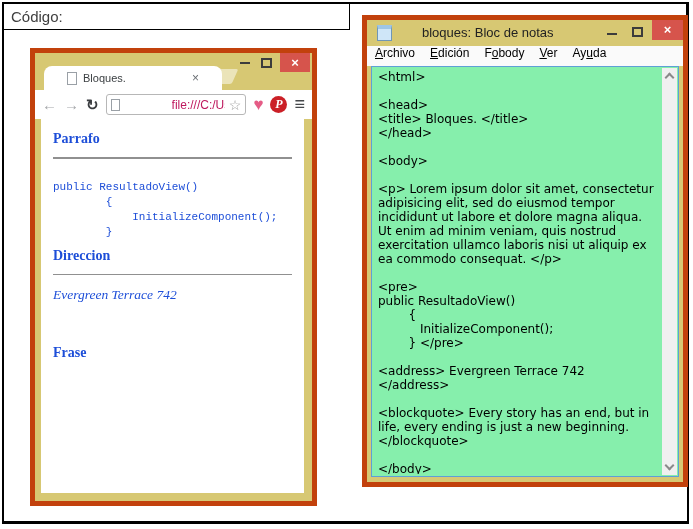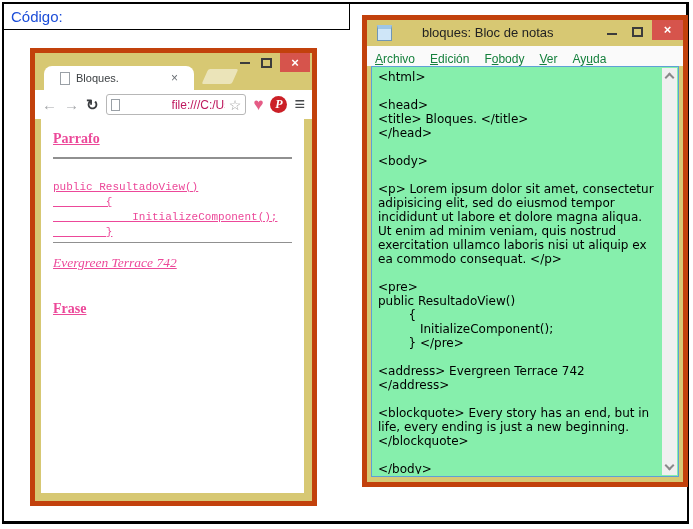--- a/index.html
+++ b/index.html
@@ -1,20 +1,20 @@
 <!DOCTYPE html>
 <html><head>
 <meta charset="utf-8">
 <style>
   * { box-sizing: border-box; margin: 0; padding: 0; }
   html, body { width: 693px; height: 529px; background: #fff; font-family: "Liberation Sans", sans-serif; }
   .layout-table { position: absolute; left: 2px; top: 2px; width: 687px; height: 522px;
     border: 2px solid #000; border-bottom-width: 3px;
     display: grid; grid-template-columns: 346px 1fr; grid-template-rows: 26px 1fr; }
-  .hcell { border-bottom: 1px solid #000; font-size: 15px; color: #1d4ed8; padding: 4px 0 0 7px; position: relative; }
+  .hcell { border-bottom: 1px solid #000; font-size: 15px; color: #404040; padding: 4px 0 0 7px; position: relative; }
   .lcell { border-right: 1px solid #000; }
   .bodycell { position: relative; }
 
   
   .logo { position: absolute; top: 2px; right: 2px; width: 112px; height: 54px; z-index: 10; }
 
   
   .window { position: absolute; background: #d7c873; border: 5px solid #c2410c; }
   .close-btn { position: absolute; top: 0; background: #d6544c; color: #fff; text-align: center;
     font: bold 13px/19px "Liberation Sans", sans-serif; }
@@ -23,67 +23,67 @@
 
   
   .notepad { left: 12px; top: 11px; width: 326px; height: 472px; }
   .np-titlebar { position: relative; height: 26px; }
   .np-icon { position: absolute; left: 10px; top: 5px; width: 15px; height: 16px;
     background: #cfe6f8; border: 1px solid #7096b6; border-top: 4px solid #9fc6e6; }
   .np-title { position: absolute; left: 55px; top: 5px; font-size: 13px; color: #222; }
   .notepad .min-glyph { right: 66px; top: 13px; }
   .notepad .max-glyph { right: 40px; top: 7px; }
   .notepad .close-btn { right: 0; width: 31px; height: 20px; line-height: 20px; }
-  .np-menubar { height: 20px; background: #fafafa; display: flex; align-items: flex-end;
-    gap: 15px; padding-left: 8px; font-size: 12px; color: #15803d; }
+  .np-menubar { height: 20px; background: #fafafa; display: flex; align-items: flex-start;
+    gap: 15px; padding-left: 8px; font-size: 12px; color: #000000; }
   .accel { text-decoration: underline; }
   .np-textarea { position: absolute; left: 4px; right: 4px; top: 46px; bottom: 5px;
     background: #86efac; border: 1px solid #5f9fd6; text-decoration: underline; }
   .np-text { position: absolute; left: 6px; right: 21px; top: 3px; bottom: 2px; overflow: hidden;
     font: 12px/14px "DejaVu Sans", sans-serif; color: #000; white-space: pre-wrap; }
   .np-scroll { position: absolute; top: 1px; right: 1px; bottom: 1px; width: 15px; background: #f0f0f0; }
   .chev { position: absolute; left: 4px; width: 7px; height: 7px; border-left: 2px solid #8a8a8a; border-top: 2px solid #8a8a8a; }
   .chev-up { top: 6px; transform: rotate(45deg); }
   .chev-down { bottom: 6px; transform: rotate(-135deg); }
 
   
   .browser { left: 26px; top: 18px; width: 287px; height: 458px; }
   .browser .min-glyph { right: 62px; top: 9px; }
   .browser .max-glyph { right: 40px; top: 5px; }
   .browser .close-btn { right: 2px; width: 30px; height: 19px; }
-  .br-tab { position: absolute; left: 9px; top: 13px; width: 150px; height: 24px; background: #fff;
-    border-radius: 8px 8px 0 0; display: flex; align-items: center; padding: 0 16px; gap: 6px; }
+  .br-tab { position: absolute; left: 9px; top: 13px; width: 178px; height: 24px; background: #fff;
+    border-radius: 8px 8px 0 0; display: flex; align-items: center; padding: 0 23px; gap: 6px; }
   .page-icon { width: 10px; height: 13px; background: #fff; border: 1px solid #9aa0a6; flex: none; }
   .tab-label { flex: 1; font-size: 11px; color: #3c4043; white-space: nowrap; overflow: hidden; }
   .tab-close { font-size: 12px; color: #6a6f74; }
   .br-newtab { position: absolute; left: 170px; top: 16px; width: 30px; height: 15px;
     background: rgba(255,255,255,0.5); transform: skewX(-24deg); border-radius: 2px; }
   .br-toolbar { position: absolute; left: 0; right: 0; top: 37px; height: 29px; background: #fff;
     display: flex; align-items: center; padding: 0 7px; gap: 7px; }
   .nav-arrow { font-size: 15px; color: #a6a8ab; font-weight: bold; }
   .reload { font-size: 15px; color: #3a3d40; font-weight: bold; }
   .addr-bar { flex: 1; min-width: 0; height: 21px; border: 1px solid #b7b7b7; border-radius: 3px;
     background: #fff; display: flex; align-items: center; gap: 4px; padding: 0 4px; }
   .addr-bar .page-icon { width: 9px; height: 12px; }
   .addr-text { flex: 1; min-width: 0; font-size: 12px; color: #be185d; white-space: nowrap; overflow: hidden; margin-left: 48px; }
   .star { font-size: 14px; color: #9b9b9b; flex: none; }
   .heart { font-size: 17px; color: #e55c86; }
   .pinterest { width: 17px; height: 17px; border-radius: 50%; background: #cb2027; color: #fff;
     font: bold italic 12px/17px "Liberation Serif", serif; text-align: center; flex: none; }
   .hamburger { font-size: 18px; color: #45484b; font-weight: bold; }
 
   .br-content { position: absolute; left: 6px; right: 8px; top: 66px; bottom: 8px; background: #fff;
-    padding: 6px 12px 17px 12px; font-family: "Liberation Serif", serif; color: #ec4899; overflow: hidden; text-decoration: underline; }
+    padding: 6px 12px 17px 12px; font-family: "Liberation Serif", serif; color: #1d4ed8; overflow: hidden; }
   .bh { font-size: 14px; font-weight: bold; padding: 6px 0 10px 0; }
   .bh-pad { padding-top: 9px; }
   .bh-pad-lg { padding-top: 30px; }
   .br-content hr { border: none; border-top: 1px solid #909090; }
   .br-p { font-size: 13.5px; line-height: 19px; margin: 13px 0 9px; }
   .br-pre { font: 11px/15px "Liberation Mono", monospace; margin: 21px 0 2px; white-space: pre; }
-  .br-address { font-size: 13.5px; font-style: italic; margin: 12px 0 0; }
+  .br-address { font-size: 13.5px; font-style: italic; margin: 12px 0 12px; }
 </style>
 </head>
 <body>
 
 <div class="layout-table">
 
   <div class="hcell lcell">
     <span>Código:</span>
   </div>
 
@@ -163,20 +163,21 @@
       </div>
 
       <div class="br-content">
         <div class="bh">Parrafo</div>
         <hr>
         <hr>
         <div class="br-pre">public ResultadoView()
         {
             InitializeComponent();
         }</div>
+        <div class="bh">Direccion</div>
         <hr>
         <div class="br-address">Evergreen Terrace 742</div>
         <div class="bh bh-pad-lg">Frase</div>
 
       </div>
     </div>
   </div>
 
 </div>
 

